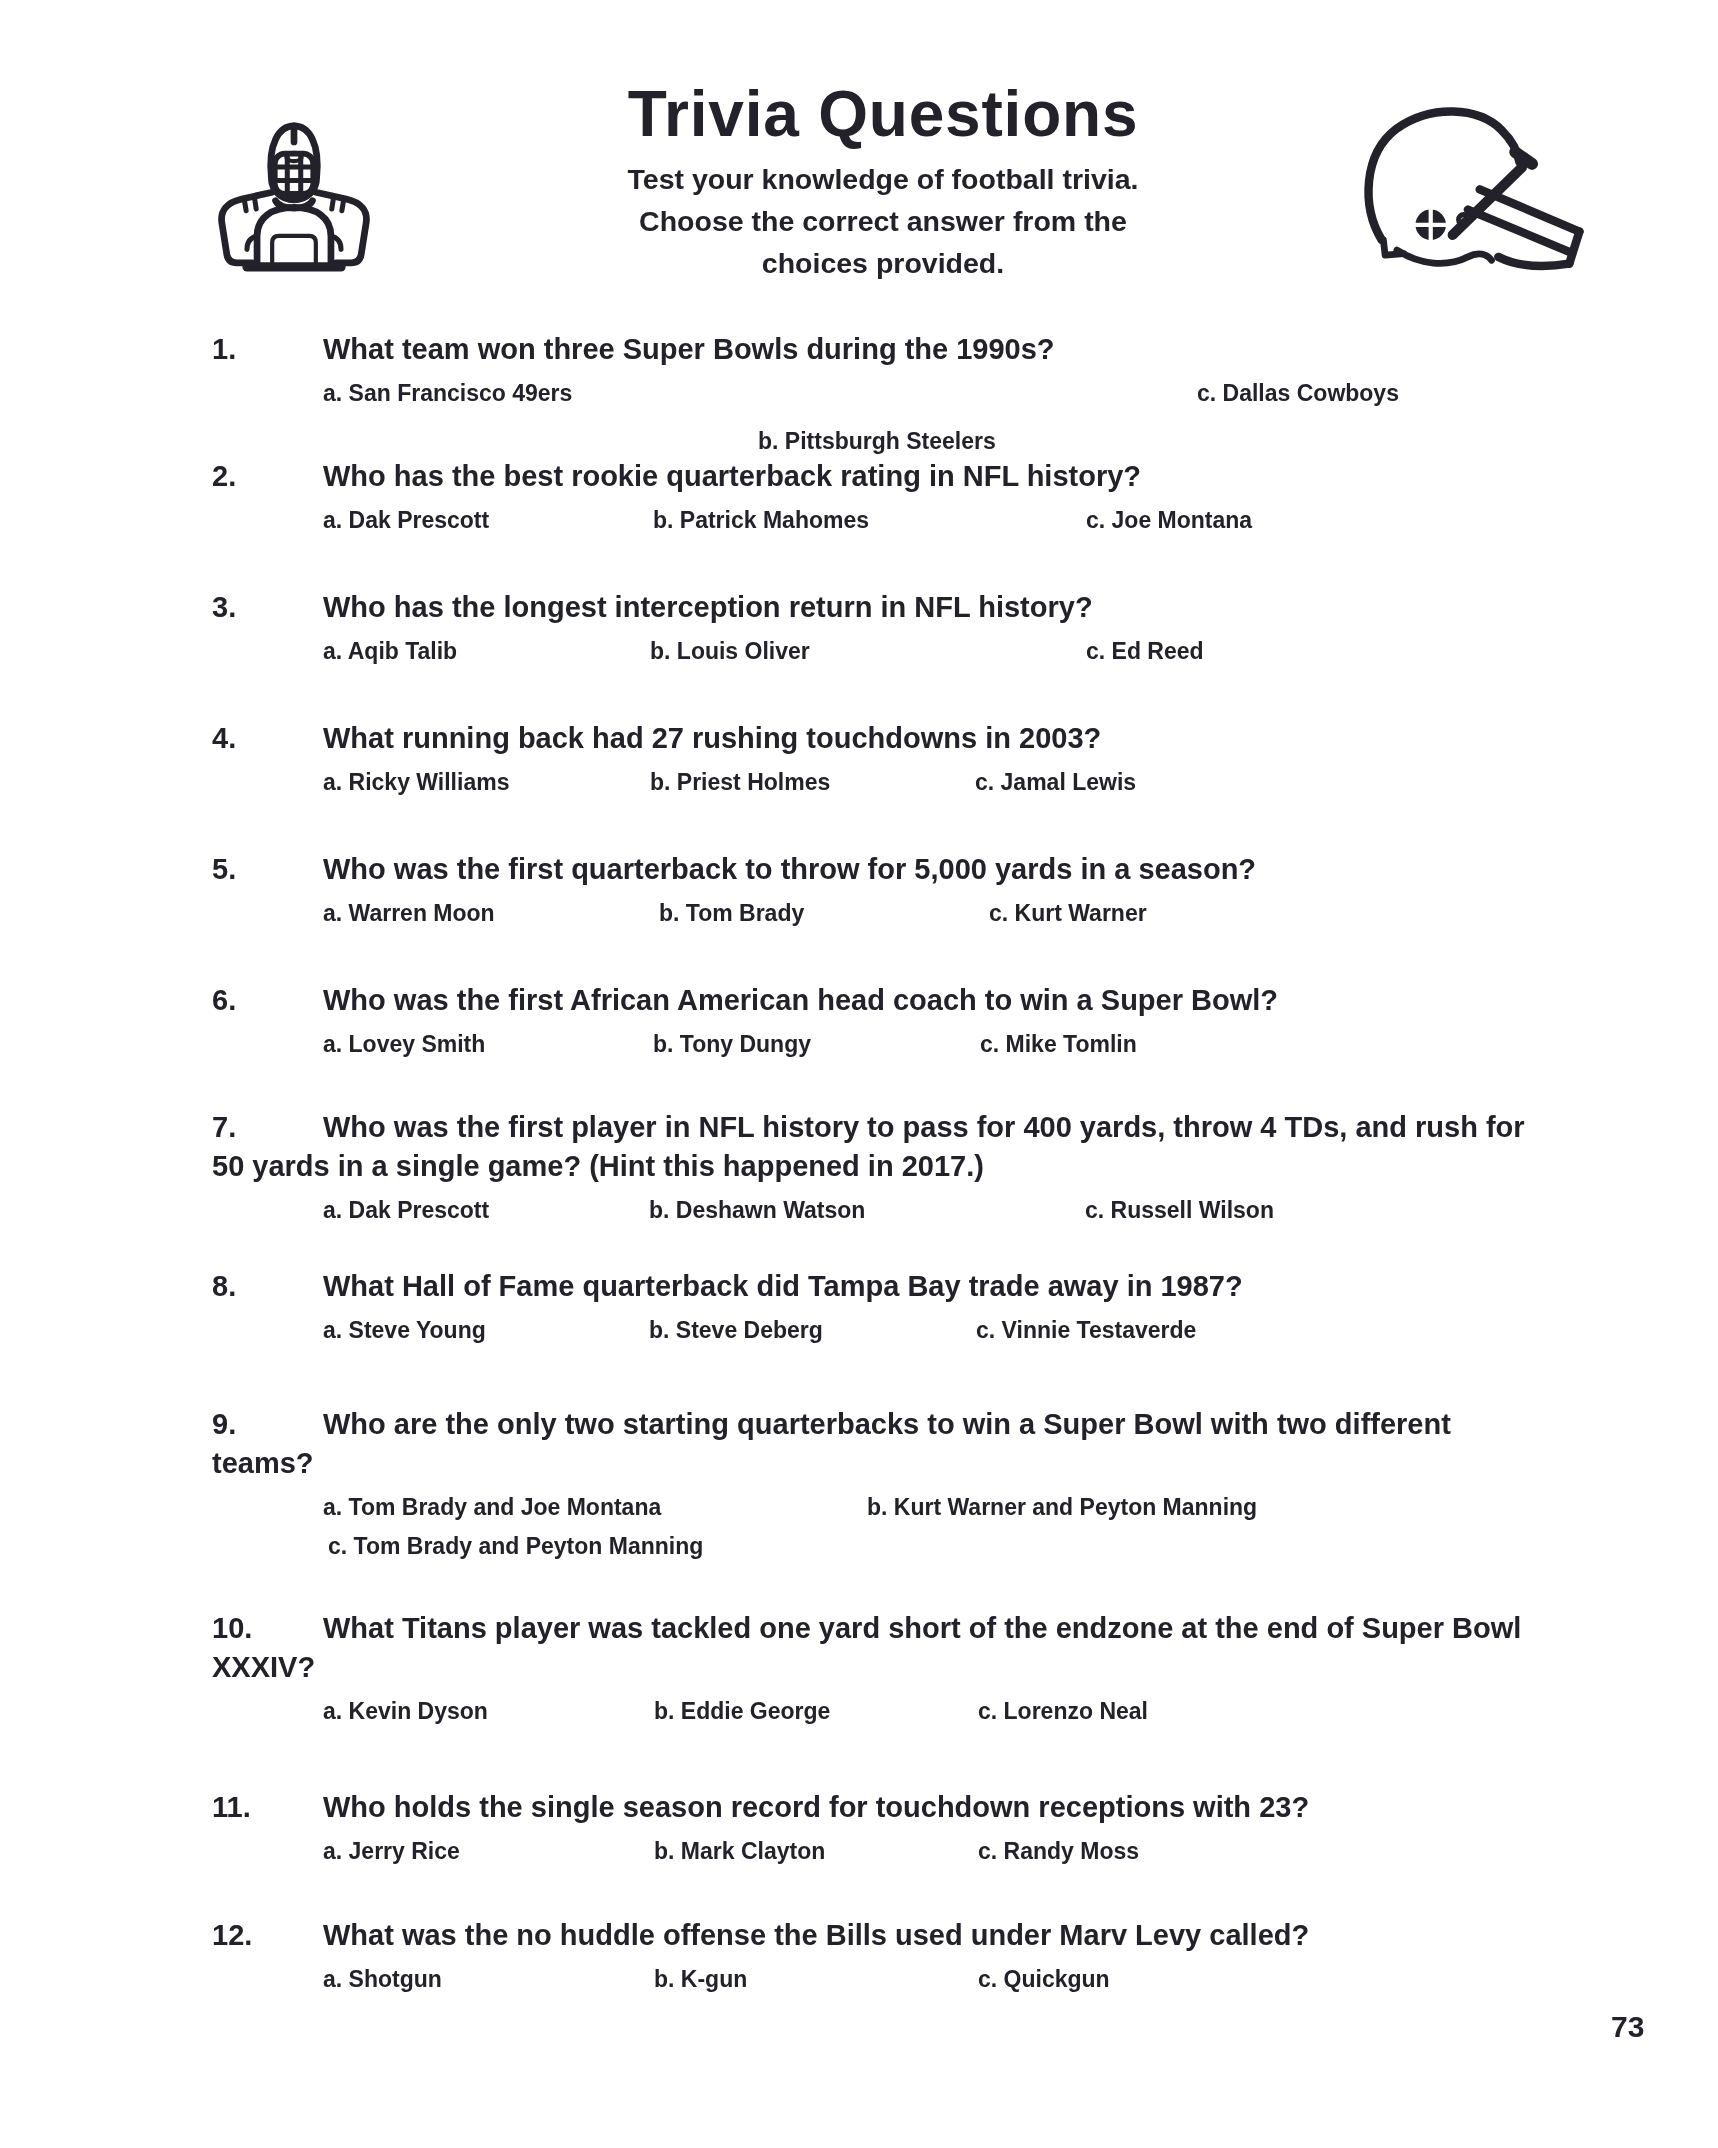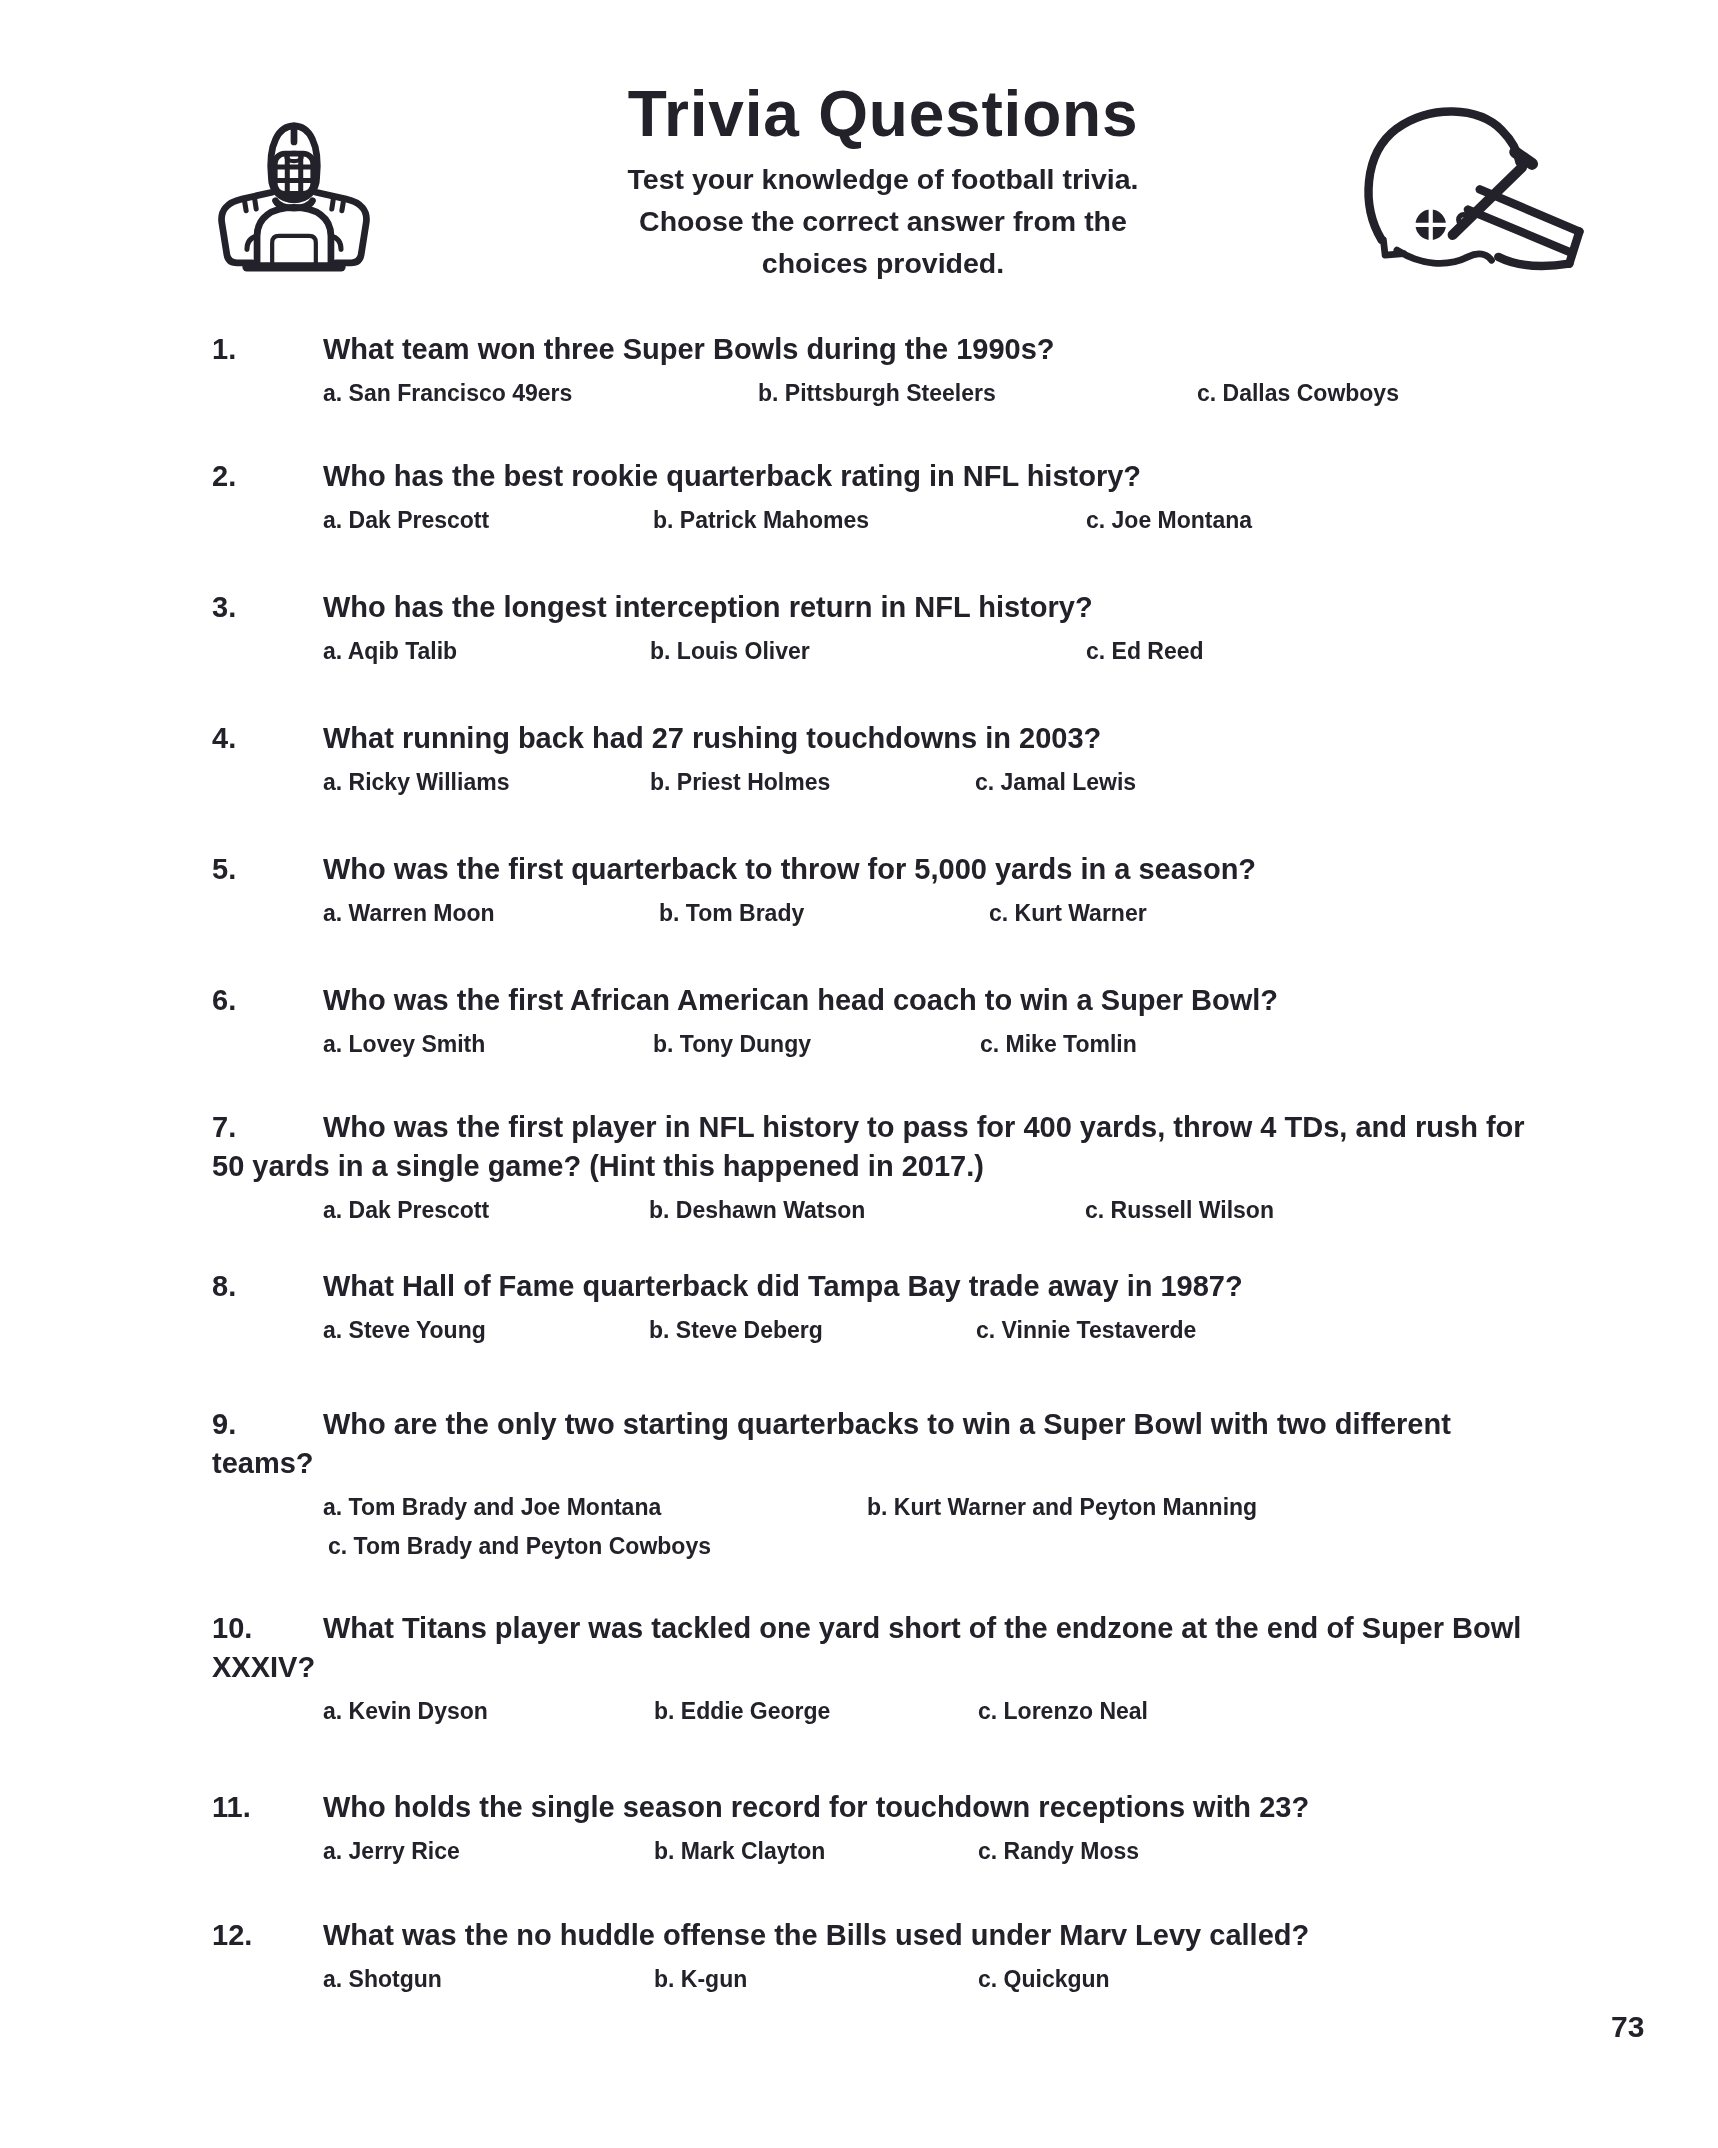--- a/index.html
+++ b/index.html
@@ -18,21 +18,21 @@
   
   .question{position:absolute;left:212px;width:1418px;}
   .q-para{position:relative;text-indent:111px;font-size:29px;line-height:39px;}
   .q-num{position:absolute;left:0;top:0;text-indent:0;}
   .q-line1{white-space:nowrap;}
   .q-line2{display:block;text-indent:0;white-space:nowrap;}
   .opts{position:relative;margin-top:5px;height:39px;font-size:23px;line-height:39px;white-space:nowrap;}
   .opt{position:absolute;top:0;}
   .opt-a{left:111px;}
 
-  .q1{top:330px;}  .q1 .opt-b{left:546px;} .q1 .opt-c{left:985px;}
+  .q1{top:330px;}  .q1 .opt-b{left:546px;margin-top:48px;} .q1 .opt-c{left:985px;}
   .q2{top:457px;}  .q2 .opt-b{left:441px;} .q2 .opt-c{left:874px;}
   .q3{top:588px;}  .q3 .opt-b{left:438px;} .q3 .opt-c{left:874px;}
   .q4{top:719px;}  .q4 .opt-b{left:438px;} .q4 .opt-c{left:763px;}
   .q5{top:850px;} .q5 .opt-b{left:447px;} .q5 .opt-c{left:777px;}
   .q6{top:981px;} .q6 .opt-b{left:441px;} .q6 .opt-c{left:768px;}
   .q7{top:1108px;} .q7 .opt-b{left:437px;} .q7 .opt-c{left:873px;}
   .q8{top:1267px;} .q8 .opt-b{left:437px;} .q8 .opt-c{left:764px;}
   .q9{top:1405px;} .q9 .opt-b{left:655px;} .q9 .opt-c{left:116px;}
   .q9 .opts2{margin-top:0;}
   .q10{top:1609px;} .q10 .opt-b{left:442px;} .q10 .opt-c{left:766px;}
@@ -170,21 +170,21 @@
       </div>
   </div>
 
   <div class="question q9">
     <div class="q-para"><span class="q-num">9.</span><span class="q-line1">Who are the only two starting quarterbacks to win a Super Bowl with two different</span><span class="q-line2">teams?</span></div>
     <div class="opts">
         <span class="opt opt-a">a. Tom Brady and Joe Montana</span>
         <span class="opt opt-b">b. Kurt Warner and Peyton Manning</span>
       </div>
     <div class="opts opts2">
-        <span class="opt opt-c">c. Tom Brady and Peyton Cowboys</span>
+        <span class="opt opt-c">c. Tom Brady and Peyton Manning</span>
       </div>
   </div>
 
   <div class="question q10">
     <div class="q-para"><span class="q-num">10.</span><span class="q-line1">What Titans player was tackled one yard short of the endzone at the end of Super Bowl</span><span class="q-line2">XXXIV?</span></div>
     <div class="opts">
         <span class="opt opt-a">a. Kevin Dyson</span>
         <span class="opt opt-b">b. Eddie George</span>
         <span class="opt opt-c">c. Lorenzo Neal</span>
       </div>

